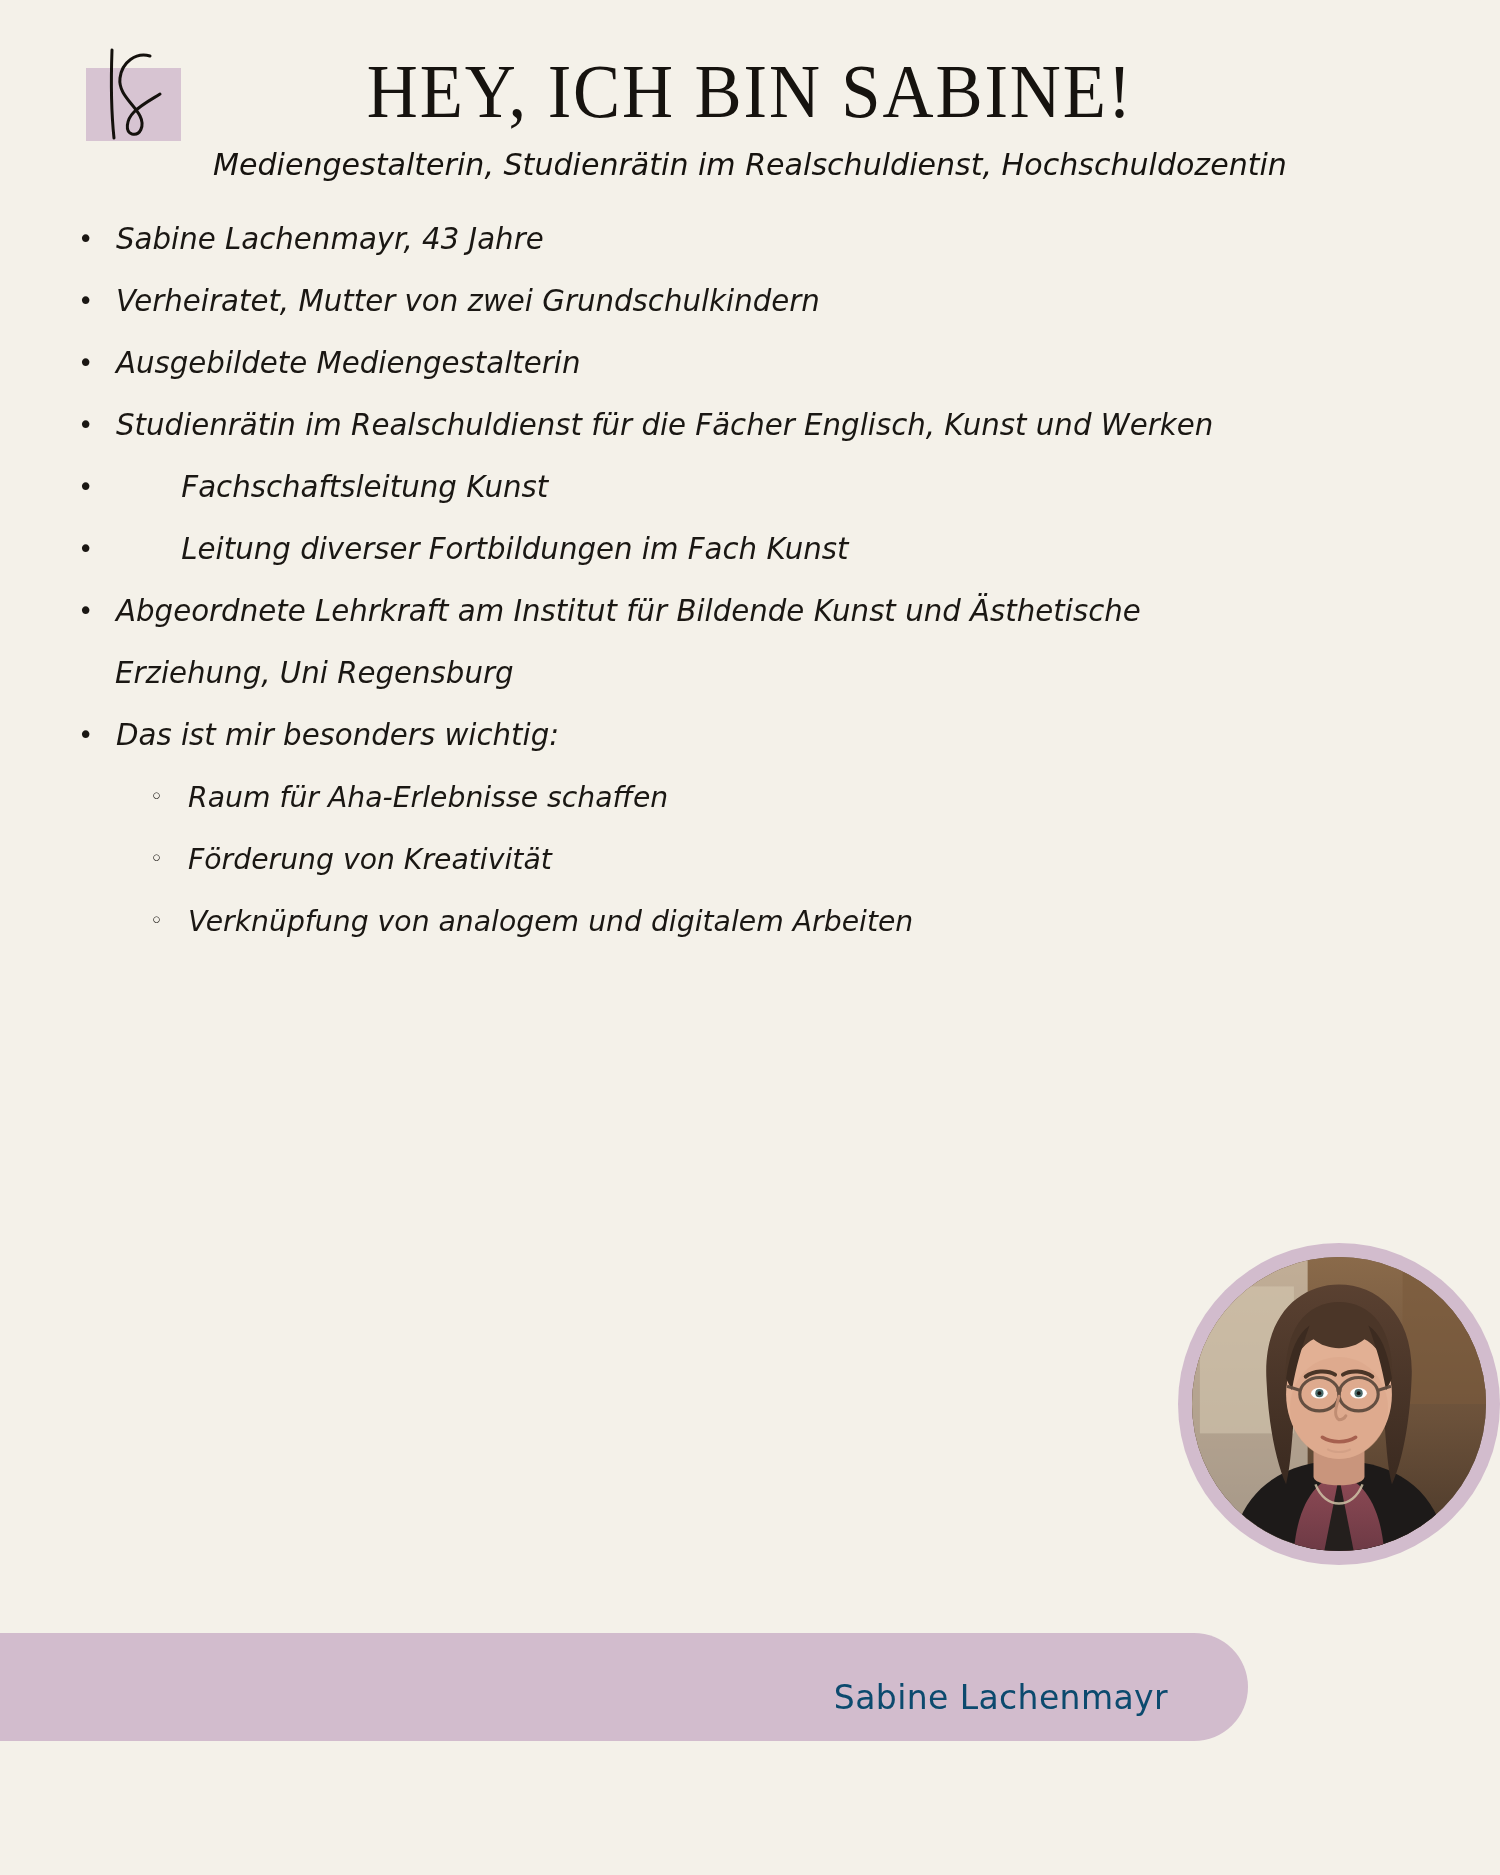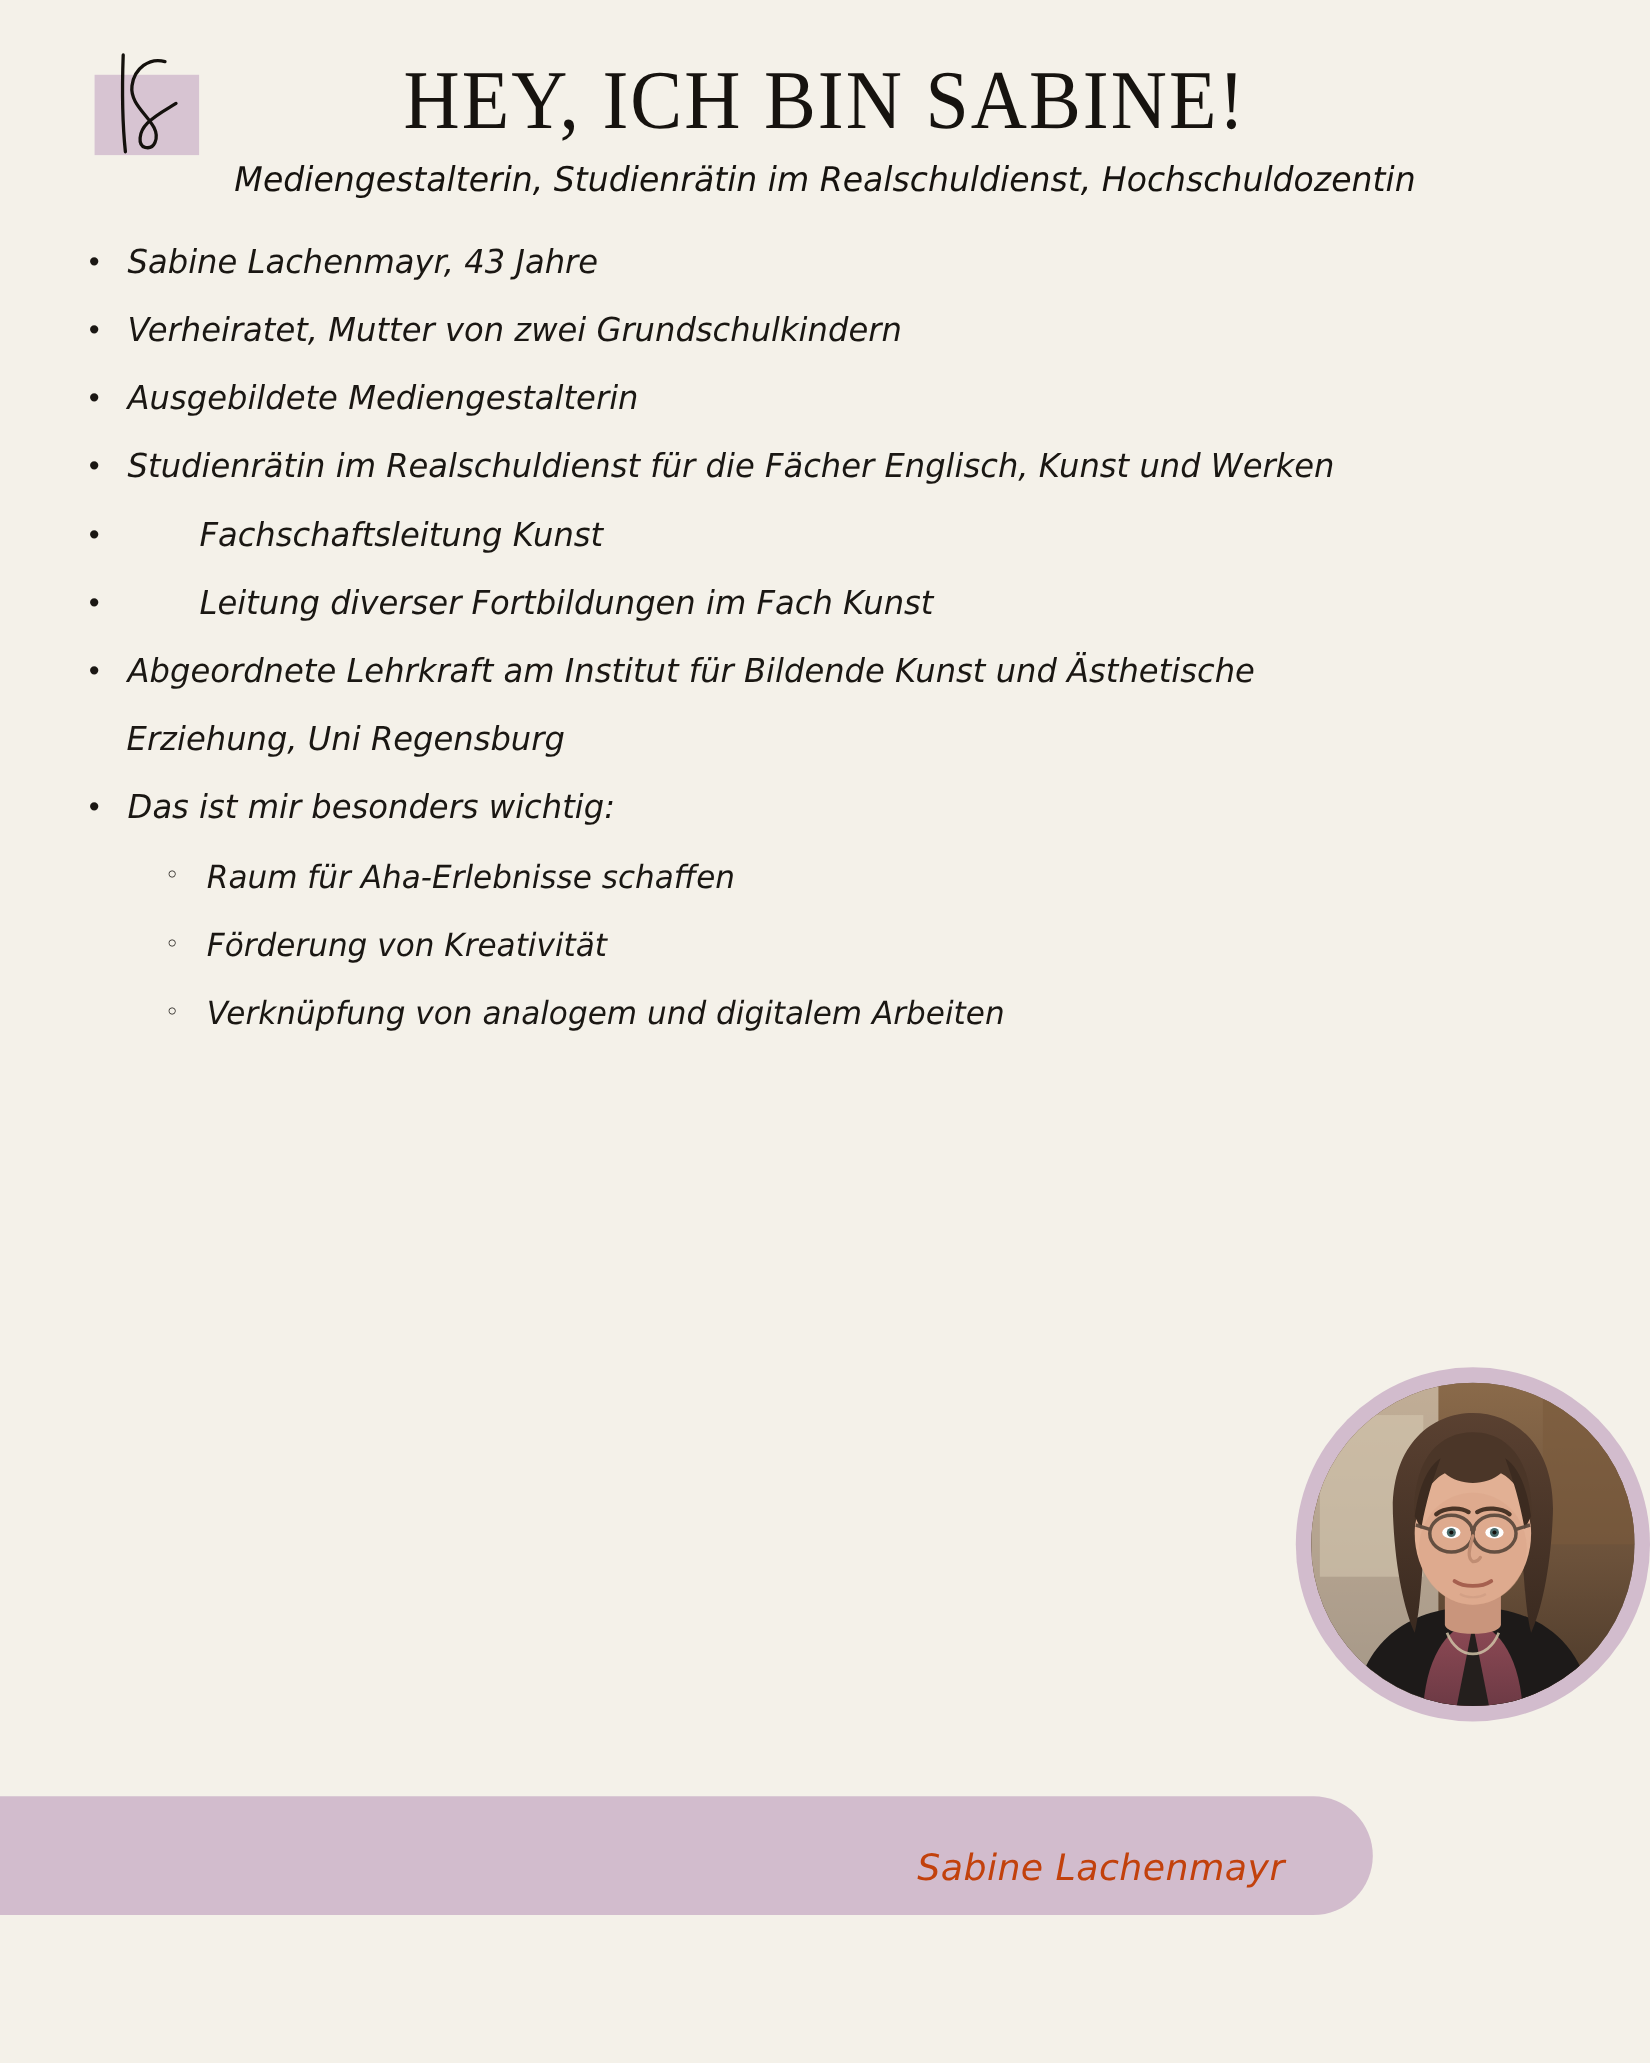--- a/index.html
+++ b/index.html
@@ -150,23 +150,22 @@
   .footer-name {
     position: absolute;
     left: 0;
     top: 1633px;
     width: 1168px;
     height: 128px;
     display: flex;
     align-items: center;
     justify-content: flex-end;
     font-family: "DejaVu Sans", "Liberation Sans", sans-serif;
-    font-style: italic;
     font-size: 33px;
-    color: #c2410c;
+    color: #0c4a6e;
     letter-spacing: 0.4px;
   }
 
   
   .avatar {
     position: absolute;
     left: 1178px;
     top: 1243px;
     width: 322px;
     height: 322px;

